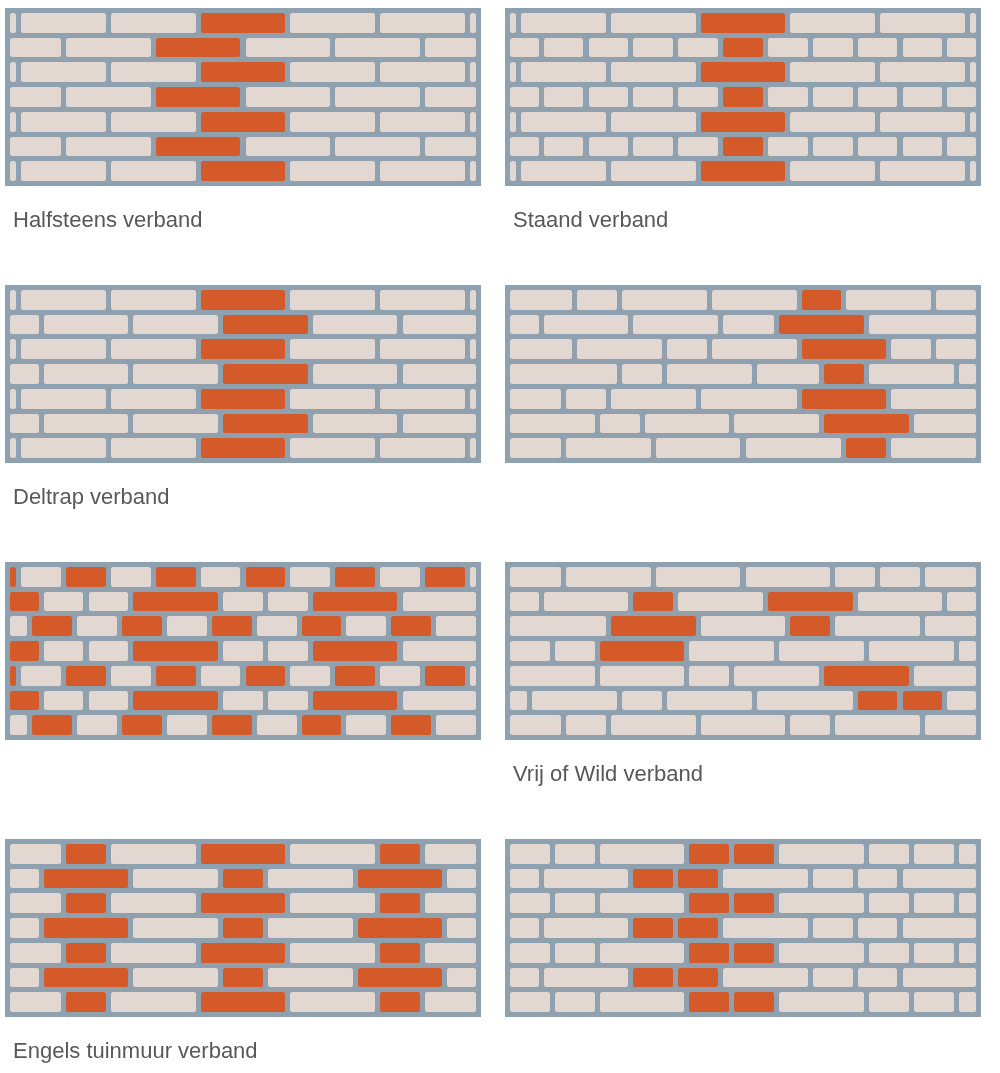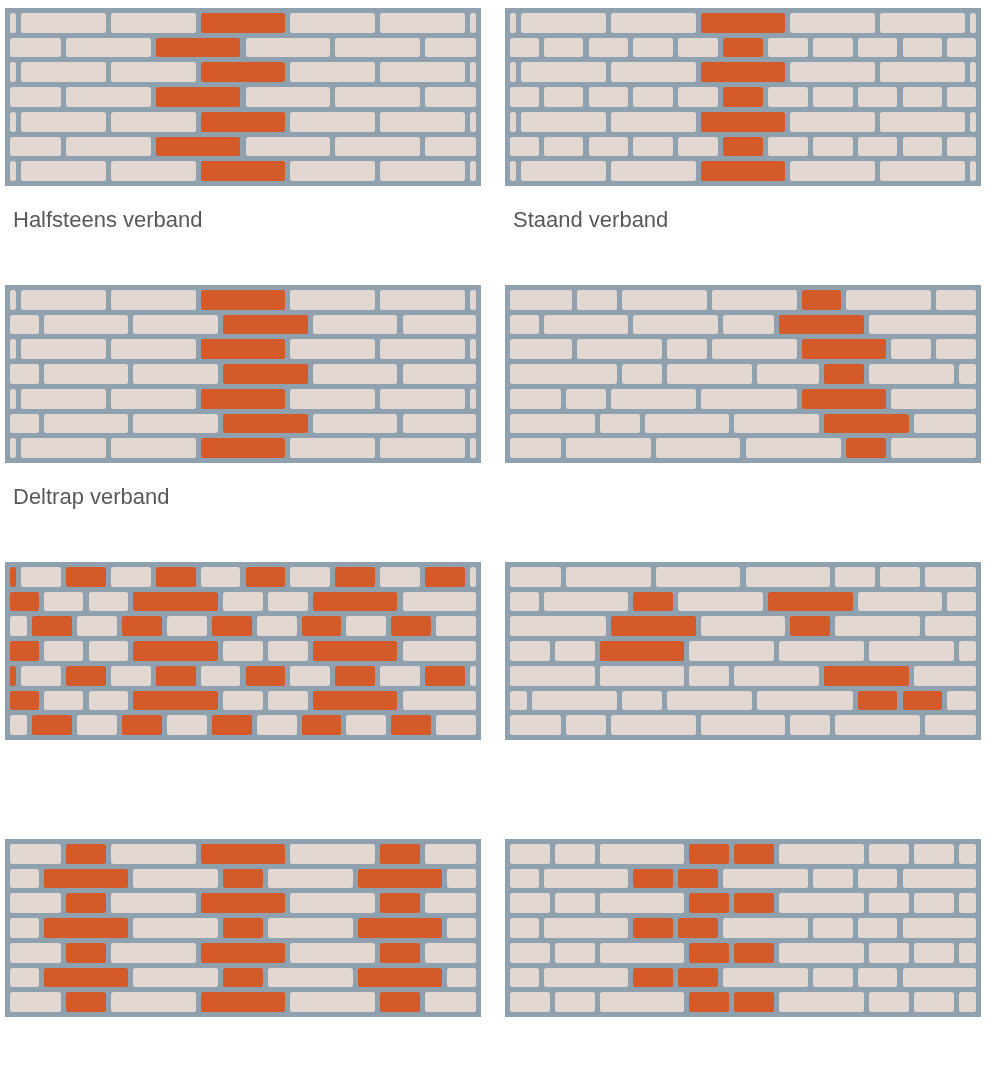--- a/index.html
+++ b/index.html
@@ -390,20 +390,21 @@
         <div class="brick hl" style="left: 397.5px; top: 128.57px; width: 39.86px; height: 19.71px;"></div>
         <div class="brick" style="left: 442.36px; top: 128.57px; width: 28.64px; height: 19.71px;"></div>
         <div class="brick" style="left: 5px; top: 153.29px; width: 51.07px; height: 19.71px;"></div>
         <div class="brick" style="left: 61.07px; top: 153.29px; width: 39.86px; height: 19.71px;"></div>
         <div class="brick" style="left: 105.93px; top: 153.29px; width: 84.71px; height: 19.71px;"></div>
         <div class="brick" style="left: 195.64px; top: 153.29px; width: 84.71px; height: 19.71px;"></div>
         <div class="brick" style="left: 285.36px; top: 153.29px; width: 39.86px; height: 19.71px;"></div>
         <div class="brick" style="left: 330.21px; top: 153.29px; width: 84.71px; height: 19.71px;"></div>
         <div class="brick" style="left: 419.93px; top: 153.29px; width: 51.07px; height: 19.71px;"></div>
       </div>
+    <figcaption class="label">Vrij of Wild verband</figcaption>
   </figure>
 
   <figure class="cell">
     <div class="wall">
         <div class="brick" style="left: 5px; top: 5px; width: 51.07px; height: 19.71px;"></div>
         <div class="brick hl" style="left: 61.07px; top: 5px; width: 39.86px; height: 19.71px;"></div>
         <div class="brick" style="left: 105.93px; top: 5px; width: 84.71px; height: 19.71px;"></div>
         <div class="brick hl" style="left: 195.64px; top: 5px; width: 84.71px; height: 19.71px;"></div>
         <div class="brick" style="left: 285.36px; top: 5px; width: 84.71px; height: 19.71px;"></div>
         <div class="brick hl" style="left: 375.07px; top: 5px; width: 39.86px; height: 19.71px;"></div>
@@ -444,20 +445,21 @@
         <div class="brick hl" style="left: 352.64px; top: 128.57px; width: 84.71px; height: 19.71px;"></div>
         <div class="brick" style="left: 442.36px; top: 128.57px; width: 28.64px; height: 19.71px;"></div>
         <div class="brick" style="left: 5px; top: 153.29px; width: 51.07px; height: 19.71px;"></div>
         <div class="brick hl" style="left: 61.07px; top: 153.29px; width: 39.86px; height: 19.71px;"></div>
         <div class="brick" style="left: 105.93px; top: 153.29px; width: 84.71px; height: 19.71px;"></div>
         <div class="brick hl" style="left: 195.64px; top: 153.29px; width: 84.71px; height: 19.71px;"></div>
         <div class="brick" style="left: 285.36px; top: 153.29px; width: 84.71px; height: 19.71px;"></div>
         <div class="brick hl" style="left: 375.07px; top: 153.29px; width: 39.86px; height: 19.71px;"></div>
         <div class="brick" style="left: 419.93px; top: 153.29px; width: 51.07px; height: 19.71px;"></div>
       </div>
+    <figcaption class="label">Engels tuinmuur verband</figcaption>
   </figure>
 
   <figure class="cell">
     <div class="wall">
         <div class="brick" style="left: 5px; top: 5px; width: 39.86px; height: 19.71px;"></div>
         <div class="brick" style="left: 49.86px; top: 5px; width: 39.86px; height: 19.71px;"></div>
         <div class="brick" style="left: 94.71px; top: 5px; width: 84.71px; height: 19.71px;"></div>
         <div class="brick hl" style="left: 184.43px; top: 5px; width: 39.86px; height: 19.71px;"></div>
         <div class="brick hl" style="left: 229.29px; top: 5px; width: 39.86px; height: 19.71px;"></div>
         <div class="brick" style="left: 274.14px; top: 5px; width: 84.71px; height: 19.71px;"></div>

